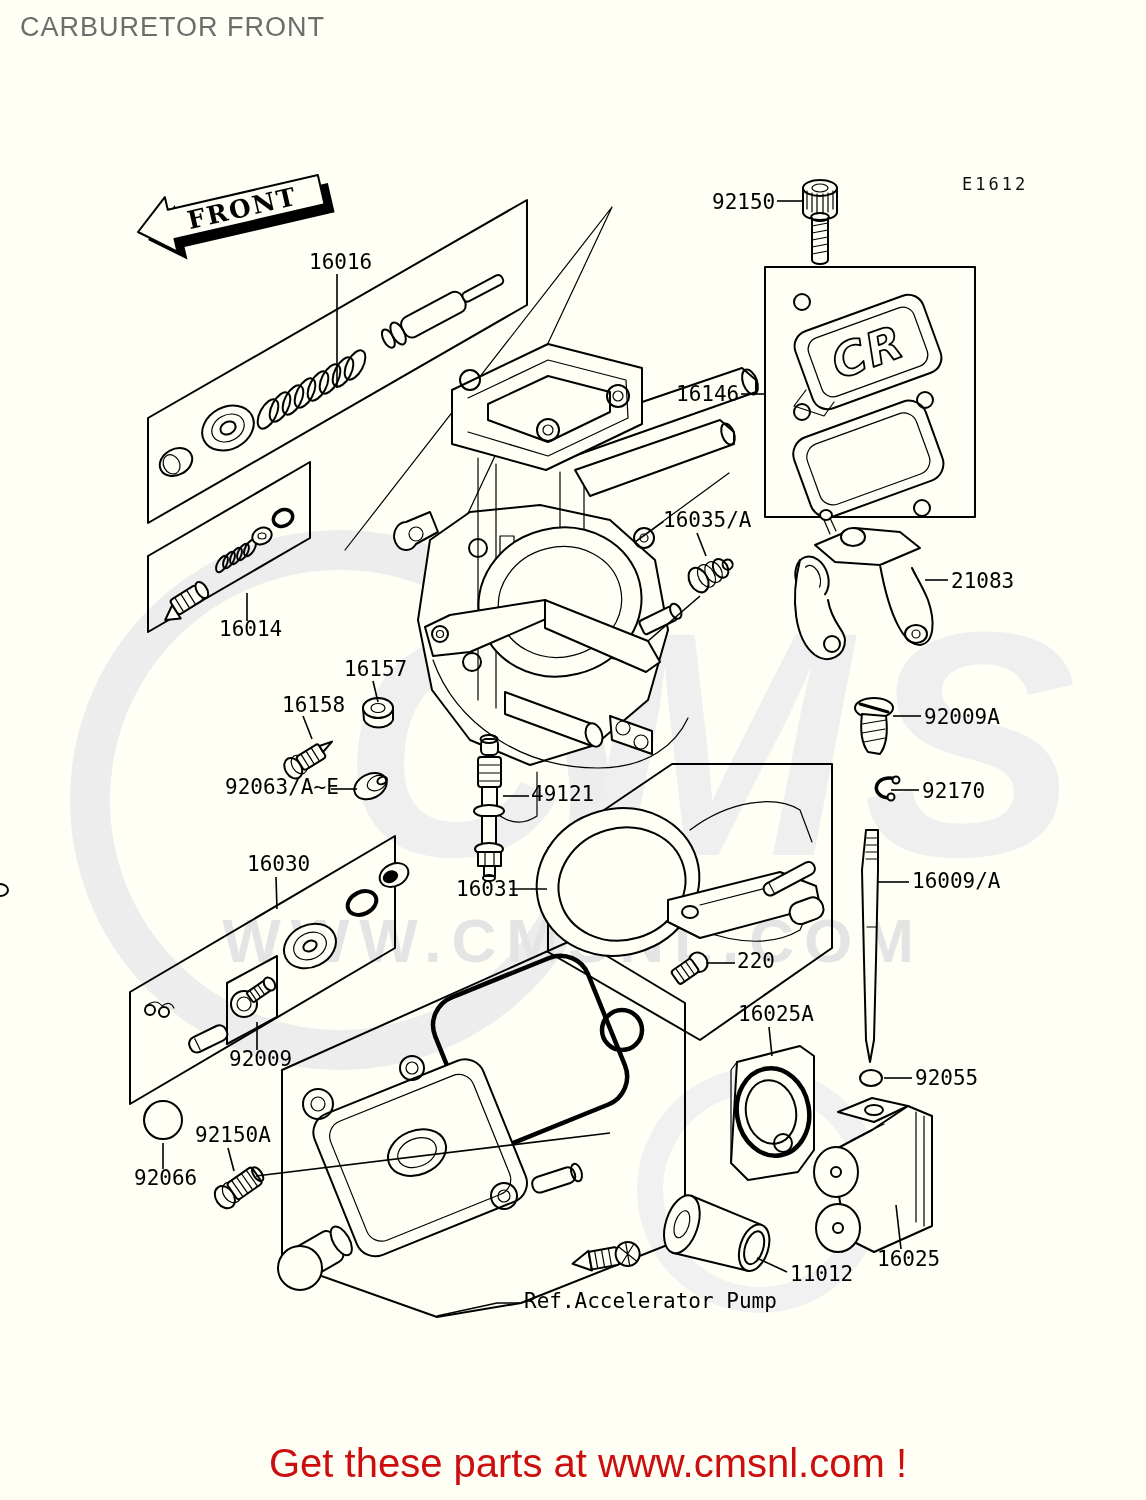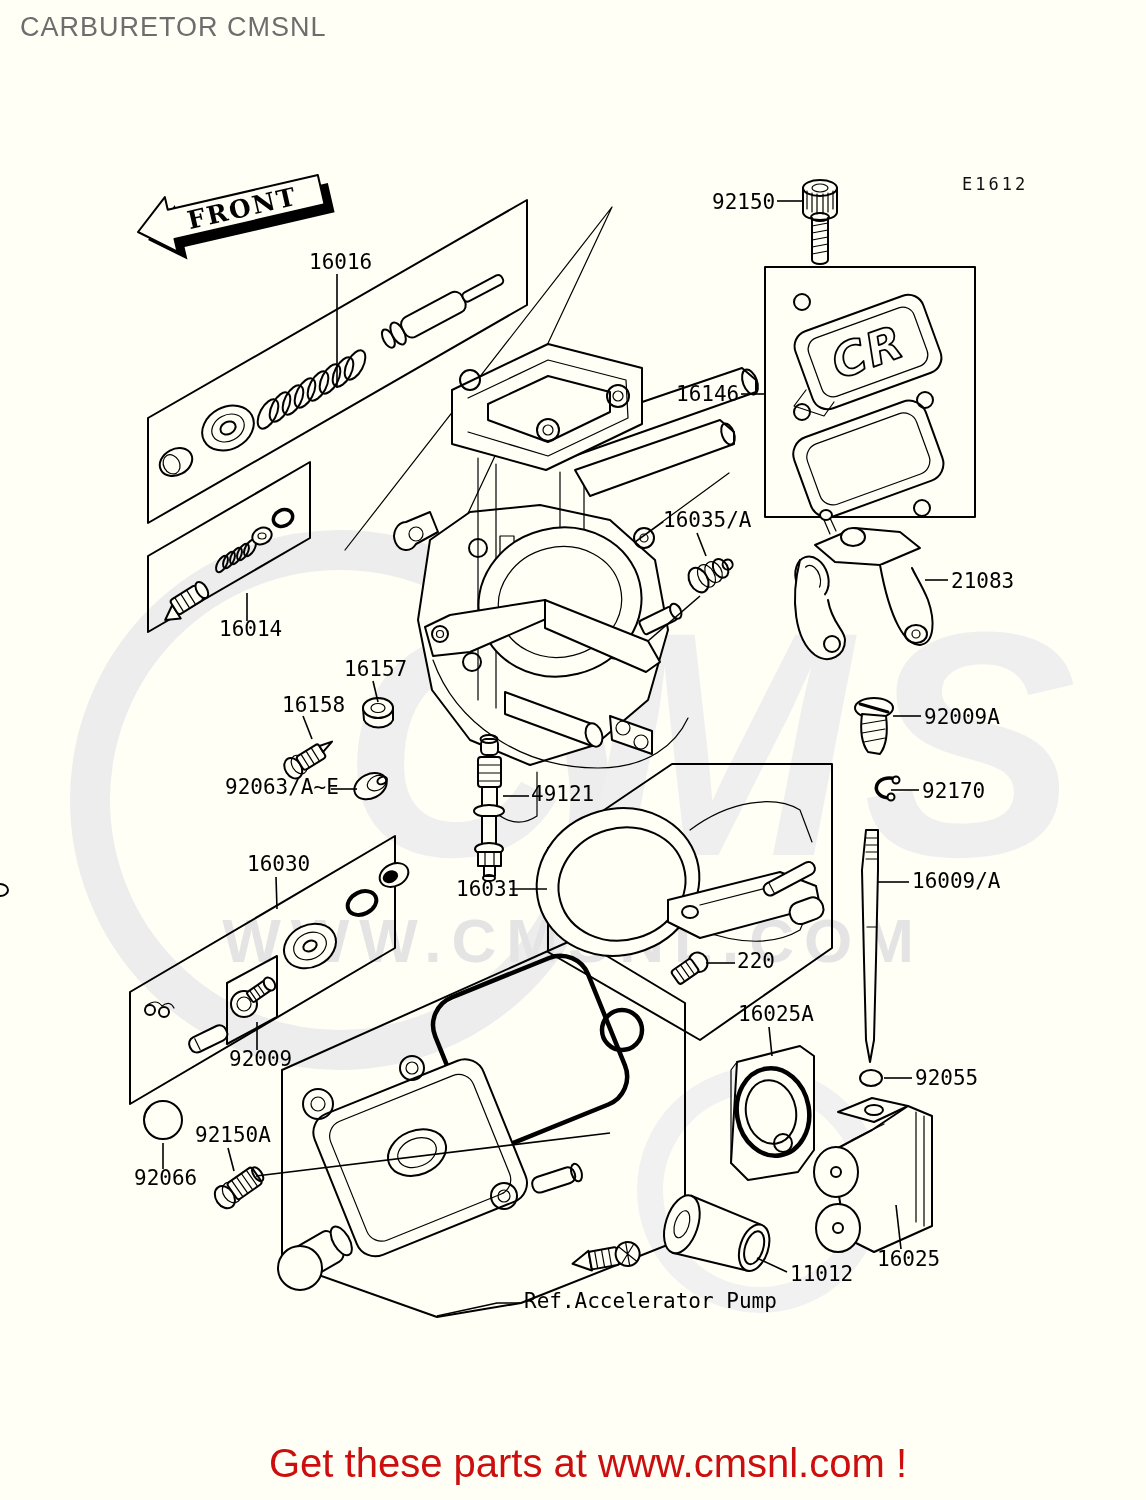--- a/index.html
+++ b/index.html
@@ -23,21 +23,21 @@
   .s1{stroke-width:1.2;}
   .bold{stroke-width:4.5;}
   .bgf{fill:#fffff6;}
   .leader{stroke:#000;stroke-width:1.6;fill:none;}
 </style>
 </head>
 <body>
 
 <div class="page">
 
-  <div class="page-title">CARBURETOR CMSNL</div>
+  <div class="page-title">CARBURETOR FRONT</div>
 
   <svg width="1146" height="1500" viewBox="0 0 1146 1500">
 
     <g>
       <circle cx="340" cy="800" r="250" stroke="#ededed" stroke-width="40" fill="none"></circle>
       <circle cx="760" cy="1190" r="110" stroke="#f1f1f1" stroke-width="26" fill="none"></circle>
       <text class="wm-big" x="715" y="855">CMS</text>
       <text class="wm-url" x="573" y="962">WWW.CMSNL.COM</text>
     </g>
 

